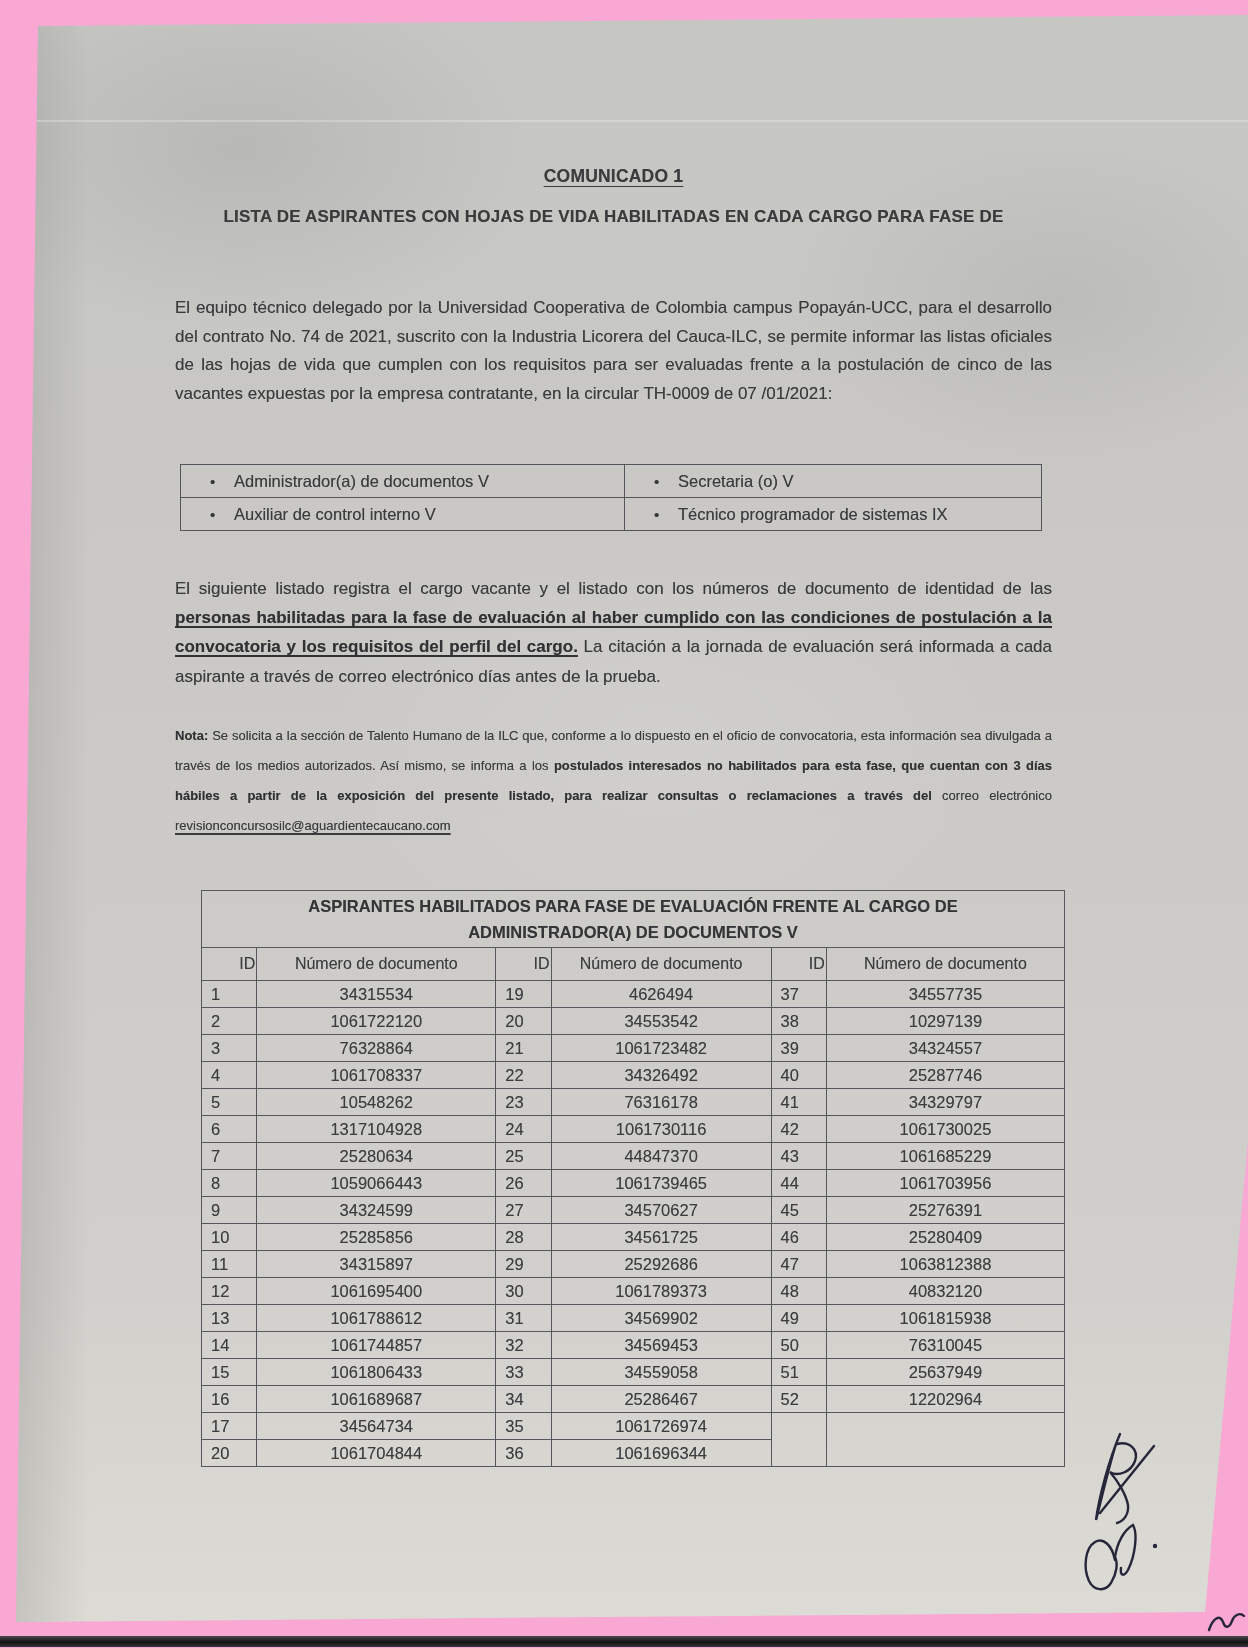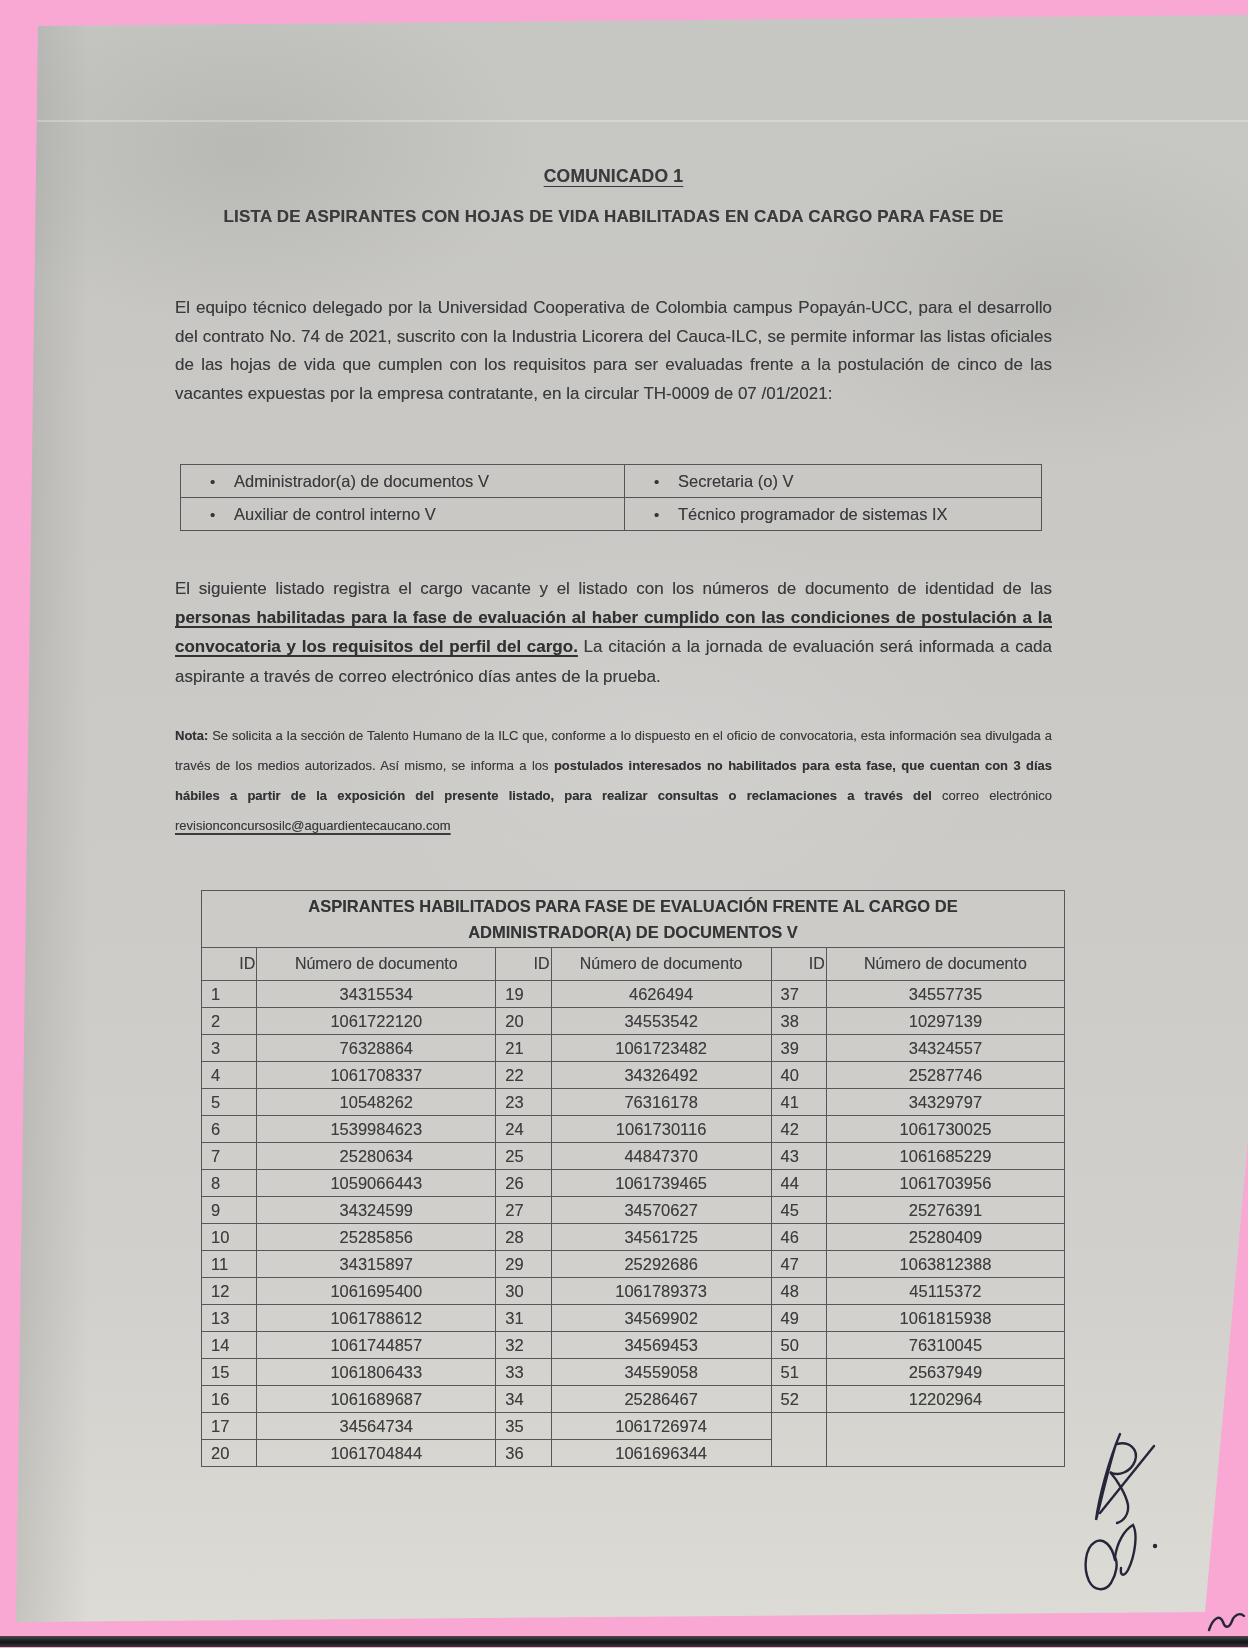--- a/index.html
+++ b/index.html
@@ -162,21 +162,21 @@
         <tr>
           <td class="idc">5</td>
           <td class="docc">10548262</td>
           <td class="idc">23</td>
           <td class="docc">76316178</td>
           <td class="idc">41</td>
           <td class="docc">34329797</td>
         </tr>
         <tr>
           <td class="idc">6</td>
-          <td class="docc">1539984623</td>
+          <td class="docc">1317104928</td>
           <td class="idc">24</td>
           <td class="docc">1061730116</td>
           <td class="idc">42</td>
           <td class="docc">1061730025</td>
         </tr>
         <tr>
           <td class="idc">7</td>
           <td class="docc">25280634</td>
           <td class="idc">25</td>
           <td class="docc">44847370</td>
@@ -214,21 +214,21 @@
           <td class="docc">25292686</td>
           <td class="idc">47</td>
           <td class="docc">1063812388</td>
         </tr>
         <tr>
           <td class="idc">12</td>
           <td class="docc">1061695400</td>
           <td class="idc">30</td>
           <td class="docc">1061789373</td>
           <td class="idc">48</td>
-          <td class="docc">45115372</td>
+          <td class="docc">40832120</td>
         </tr>
         <tr>
           <td class="idc">13</td>
           <td class="docc">1061788612</td>
           <td class="idc">31</td>
           <td class="docc">34569902</td>
           <td class="idc">49</td>
           <td class="docc">1061815938</td>
         </tr>
         <tr>

